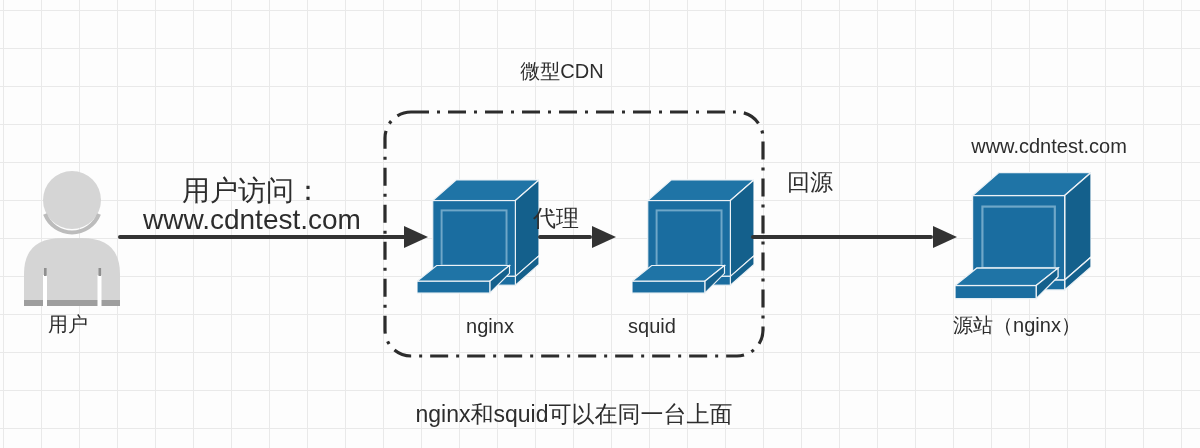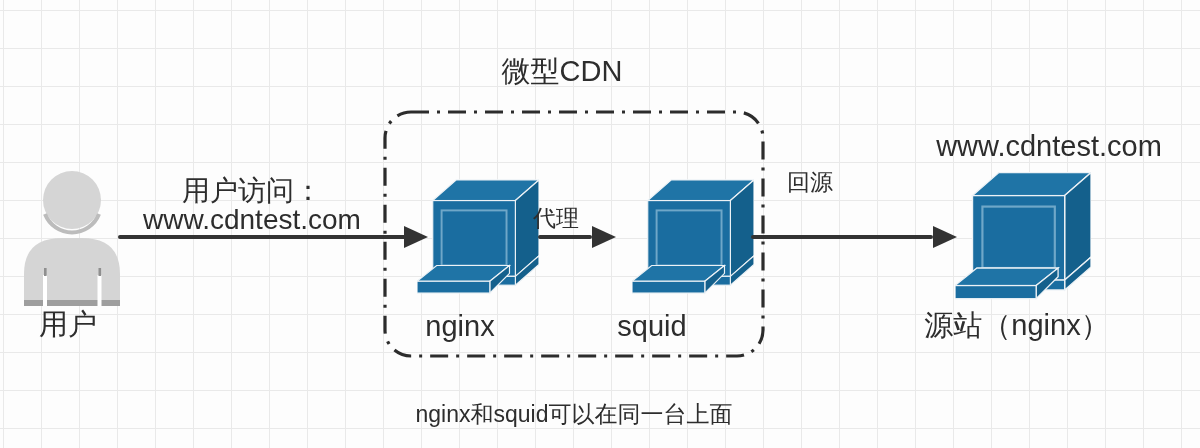--- a/index.html
+++ b/index.html
@@ -25,21 +25,21 @@
     background-image:
       linear-gradient(to right, var(--grid-line) 1px, transparent 1px),
       linear-gradient(to bottom, var(--grid-line) 1px, transparent 1px);
     background-size:38px 38px;
     background-position:3px 10px;
     color:var(--text);
   }
   .abs{position:absolute;}
   .label{
     position:absolute;transform:translateX(-50%);
-    font-size:29px;line-height:28px;white-space:nowrap;color:var(--text);
+    font-size:20px;line-height:28px;white-space:nowrap;color:var(--text);
   }
   .label.small{font-size:23px;}
   .edge-label-block{
     position:absolute;transform:translateX(-50%);
     font-size:28px;line-height:29px;text-align:center;white-space:nowrap;color:var(--text);
   }
   .arrow-line{
     position:absolute;height:3.5px;background:var(--arrow);border-radius:2px;
   }
   .arrow-head{
@@ -85,21 +85,21 @@
     <polygon points="16,26 40,5 124,5 100,26" fill="var(--device-top)" stroke="var(--seam)" stroke-width="1.2"></polygon>
     <polygon points="100,26 124,5 124,82 100,103" fill="var(--device-side)" stroke="var(--seam)" stroke-width="1.2"></polygon>
     <rect x="16" y="26" width="84" height="77" fill="var(--device-front)" stroke="var(--seam)" stroke-width="1.2"></rect>
     <rect x="25" y="36" width="66" height="56" fill="var(--device-front)" stroke="var(--screen-stroke)" stroke-width="2"></rect>
     <polygon points="100,103 124,82 124,91 100,112" fill="var(--device-side)" stroke="var(--seam)" stroke-width="1.2"></polygon>
     <rect x="16" y="103" width="84" height="9" fill="var(--device-front)" stroke="var(--seam)" stroke-width="1.2"></rect>
     <polygon points="0,108 20,92 94,92 74,108" fill="var(--device-top)" stroke="var(--seam)" stroke-width="1.2"></polygon>
     <polygon points="74,108 94,92 94,100 74,120" fill="var(--device-side)" stroke="var(--seam)" stroke-width="1.2"></polygon>
     <rect x="0" y="108" width="74" height="12" fill="var(--device-front)" stroke="var(--seam)" stroke-width="1.2"></rect>
   </svg>
-  <div class="label" style="left:460px;top:312px;">nginx</div>
+  <div class="label" style="left:490px;top:312px;">nginx</div>
 
   <div class="arrow-line" style="left:538px;top:235px;width:54px;"></div>
   <div class="arrow-head" style="left:592px;top:226px;"></div>
   <div class="label small" style="left:556px;top:204px;">代理</div>
 
   <svg class="abs" style="left:632px;top:174px;" width="122" height="122" viewBox="0 0 124 122">
     <polygon points="16,26 40,5 124,5 100,26" fill="var(--device-top)" stroke="var(--seam)" stroke-width="1.2"></polygon>
     <polygon points="100,26 124,5 124,82 100,103" fill="var(--device-side)" stroke="var(--seam)" stroke-width="1.2"></polygon>
     <rect x="16" y="26" width="84" height="77" fill="var(--device-front)" stroke="var(--seam)" stroke-width="1.2"></rect>
     <rect x="25" y="36" width="66" height="56" fill="var(--device-front)" stroke="var(--screen-stroke)" stroke-width="2"></rect>

